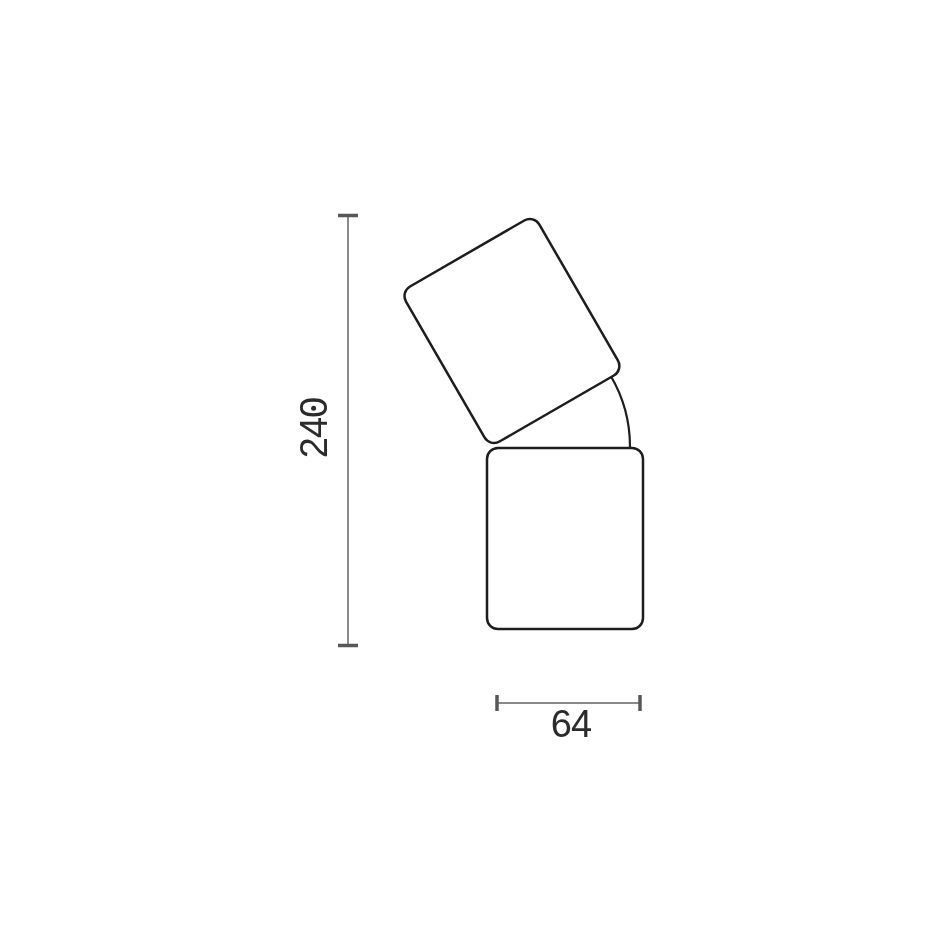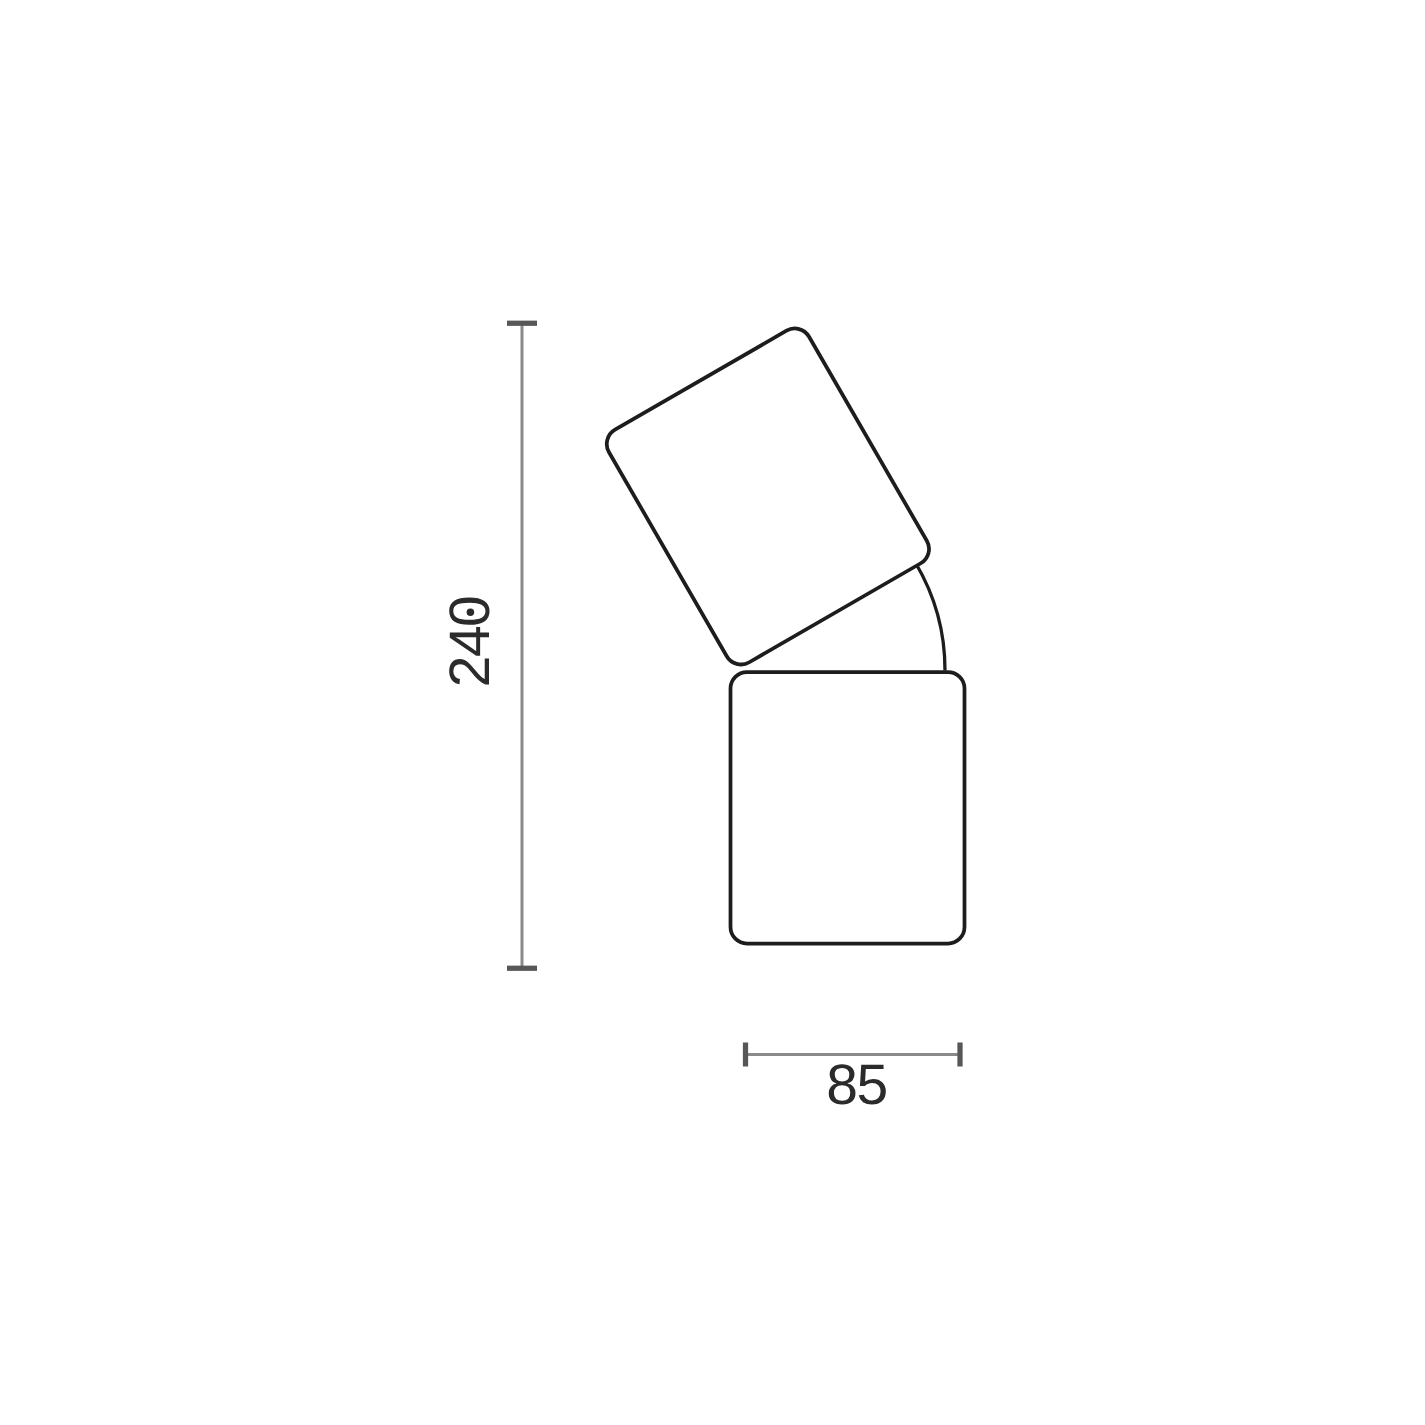--- a/index.html
+++ b/index.html
@@ -87,15 +87,15 @@
 
     <g>
       <line class="dim-line" x1="497" y1="703" x2="640" y2="703"></line>
       <line class="dim-tick" x1="497" y1="695" x2="497" y2="711"></line>
       <line class="dim-tick" x1="640" y1="695" x2="640" y2="711"></line>
     </g>
   </svg>
 
   <div class="dim-label rotated" style="left: 314px; top: 428px;">24<span class="zd">0<i></i></span></div>
 
-  <div class="dim-label" style="left: 571px; top: 724px;">85</div>
+  <div class="dim-label" style="left: 571px; top: 724px;">64</div>
 
 </div>
 
 </body></html>

